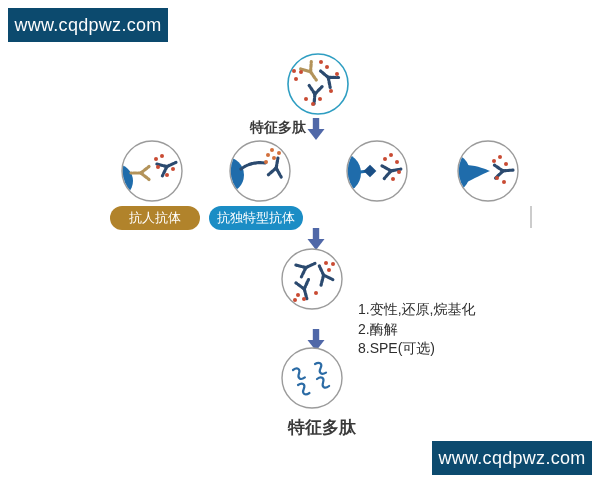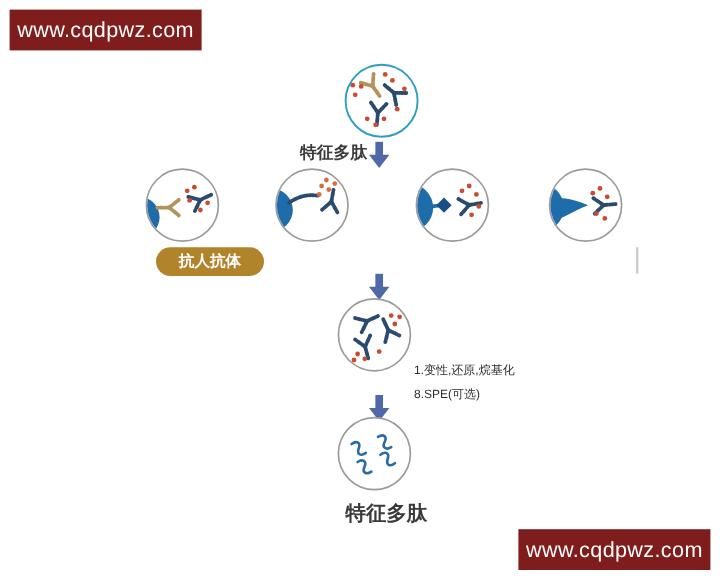--- a/index.html
+++ b/index.html
@@ -1,29 +1,29 @@
 <!DOCTYPE html>
 <html><head>
 <meta charset="utf-8">
 <style>
   html,body{margin:0;padding:0;}
   body{width:600px;height:480px;background:#fdfdfd;font-family:"Liberation Sans","DejaVu Sans",sans-serif;}
   .canvas{position:relative;width:600px;height:480px;background:#ffffff;overflow:hidden;}
   .abs{position:absolute;}
-  .watermark{position:absolute;width:160px;height:34px;background:#7f1d1d;color:#fdfdfd;
+  .watermark{position:absolute;width:160px;height:34px;background:#0c4a6e;color:#fdfdfd;
              display:flex;align-items:center;justify-content:center;font-size:18px;letter-spacing:.3px;}
   .wm-top{left:8px;top:8px;}
   .wm-bottom{left:432px;top:441px;}
   .label{position:absolute;color:#3c3c3c;white-space:nowrap;}
   .top-label{left:362px;top:76px;font-size:13.5px;color:#4a4a4a;}
   .capture-label{left:250px;top:119px;font-size:14px;font-weight:600;color:#3a3a3a;}
   .result-label{left:288px;top:416px;font-size:17px;font-weight:600;color:#3a3a3a;}
-  .steps{position:absolute;left:345px;top:300px;font-size:10px;font-weight:500;color:#2e2e2e;line-height:19.5px;}
-  .pill{position:absolute;top:206px;height:24px;border-radius:12px;color:#ffffff;font-size:13px;font-weight:700;
-        display:flex;align-items:center;justify-content:center;white-space:nowrap;margin-left:20px;}
+  .steps{position:absolute;left:358px;top:300px;font-size:14px;font-weight:500;color:#2e2e2e;line-height:19.5px;}
+  .pill{position:absolute;top:206px;height:24px;border-radius:12px;color:#ffffff;font-size:13px;font-weight:400;
+        display:flex;align-items:center;justify-content:center;white-space:nowrap;}
   .pill-0{left:110px;width:90px;background:#b1832b;}
   .pill-1{left:209px;width:94px;background:#1b8dc5;}
   .pill-2{left:330px;width:92px;background:#1a5ba5;}
   .pill-3{left:432px;width:91px;background:#94bd6b;}
   .edge-line{position:absolute;left:530px;top:206px;width:2px;height:22px;background:#cccccc;}
   
   .abl{stroke:#2b4a6f;stroke-width:3.2;stroke-linecap:round;fill:none;stroke-dasharray:3 1.6;}
   .abl-gold{stroke:#b3935a;}
   .dot{fill:#c94b33;}
   .dot-o{fill:#d2703d;}
@@ -175,20 +175,23 @@
         <circle class="dot" cx="12" cy="-14" r="2"></circle>
       <circle class="dot" cx="18" cy="-7" r="2"></circle>
         <circle class="dot" cx="9" cy="7" r="2"></circle>
       <circle class="dot" cx="16" cy="11" r="2"></circle>
     </g>
   </svg>
 
   <div class="pill pill-0">
     <span>抗人抗体</span>
   </div>
+  <div class="pill pill-1">
+    <span>抗独特型抗体</span>
+  </div>
   <div class="edge-line"></div>
 
   <svg class="abs" style="left:307px;top:228px" width="18" height="22" viewBox="0 0 18 22">
     <rect class="arrow" x="5.8" y="0" width="6.4" height="12"></rect>
       <polygon class="arrow" points="0.5,11 17.5,11 9,22"></polygon>
   </svg>
 
   <svg class="abs" style="left:280px;top:247px" width="64" height="64" viewBox="-32 -32 64 64">
     <circle class="ring" r="30"></circle>
     <g transform="translate(-7,-11) rotate(-115)">
@@ -212,20 +215,21 @@
       <circle class="dot" cx="14" cy="-16" r="2"></circle>
         <circle class="dot" cx="-14" cy="16" r="2"></circle>
       <circle class="dot" cx="-8" cy="20" r="2"></circle>
         <circle class="dot" cx="-17" cy="21" r="2"></circle>
       <circle class="dot" cx="4" cy="14" r="2"></circle>
     </g>
   </svg>
 
   <div class="steps">
     <div>1.变性,还原,烷基化</div>
+    <div>2.酶解</div>
     <div>8.SPE(可选)</div>
   </div>
 
   <svg class="abs" style="left:307px;top:329px" width="18" height="22" viewBox="0 0 18 22">
     <rect class="arrow" x="5.8" y="0" width="6.4" height="12"></rect>
       <polygon class="arrow" points="0.5,11 17.5,11 9,22"></polygon>
   </svg>
 
   <svg class="abs" style="left:280px;top:346px" width="64" height="64" viewBox="-32 -32 64 64">
     <circle class="ring" r="30"></circle>

